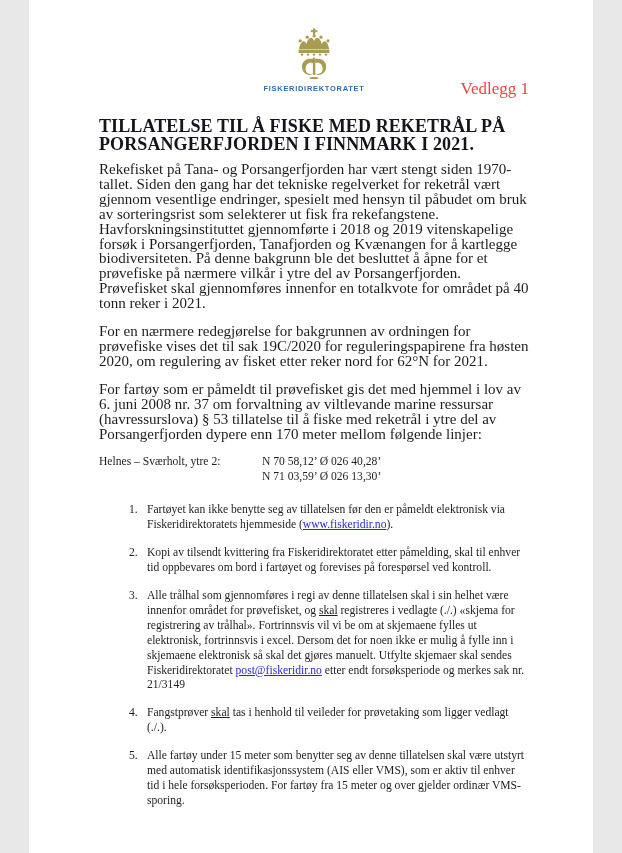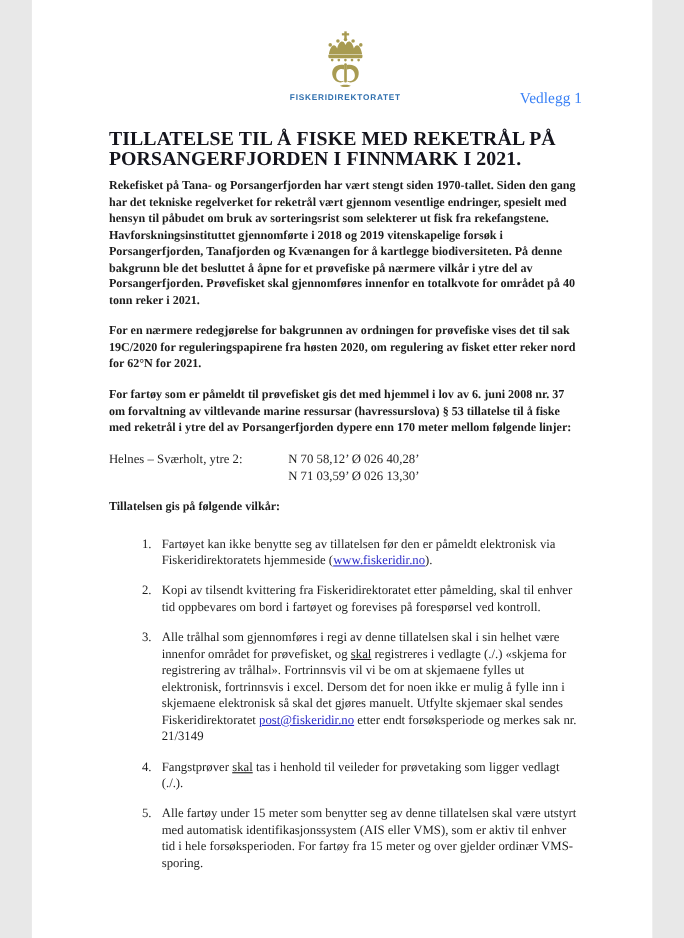--- a/index.html
+++ b/index.html
@@ -22,31 +22,31 @@
   }
   .logo svg { display:block; margin:0 auto; }
   .wordmark {
     margin-top:2px;
     font-family:"Liberation Sans", sans-serif;
     font-size:7.5px; font-weight:bold; letter-spacing:0.7px;
     color:#2f6fae; white-space:nowrap;
   }
   .attachment {
     position:absolute; right:0; bottom:-2px;
-    font-size:14px; color:#3b82f6;margin-top:16px;
+    font-size:17px; color:#ef4444;margin-top:16px;
   }
   
   .title {
     margin:20px 0 0 0;
     font-size:18px; font-weight:bold; line-height:18px;
     max-width:470px; letter-spacing:0.1px; color:#14141c;
   }
   
   .paragraphs { margin-top:9px; }
-  .paragraphs p, .vilkar { font-size:11px; line-height:14.9px; margin:0 0 13px 0;font-weight:bold; }
+  .paragraphs p, .vilkar { font-size:15px; line-height:14.9px; margin:0 0 13px 0; }
   
   .coords { margin-top:6px; }
   .coord-row { display:flex; font-size:11.6px; line-height:15px; margin-bottom:14px; }
   .coord-label { width:163px; flex:0 0 163px; }
   .coord-points span { display:block; }
   .vilkar { margin-top:14px; }
   
   .conditions { list-style:none; margin:19px 0 0 0; padding:0; }
   .conditions li {
     position:relative; padding-left:48px; margin-bottom:13px;
@@ -105,21 +105,20 @@
   <div class="coords" id="coords">
       <div class="coord-row">
         <span class="coord-label">Helnes – Sværholt, ytre 2:</span>
         <span class="coord-points">
           <span>N 70 58,12’ Ø 026 40,28’</span>
           <span>N 71 03,59’ Ø 026 13,30’</span>
         </span>
       </div>
     </div>
 
-  <p class="vilkar">Tillatelsen gis på følgende vilkår:</p>
 
   <ol class="conditions" id="conditions">
       <li><span class="num">1.</span><span>Fartøyet kan ikke benytte seg av tillatelsen før den er påmeldt elektronisk via Fiskeridirektoratets hjemmeside (</span><a class="doc-link">www.fiskeridir.no</a><span>).</span></li>
       <li><span class="num">2.</span><span>Kopi av tilsendt kvittering fra Fiskeridirektoratet etter påmelding, skal til enhver tid oppbevares om bord i fartøyet og forevises på forespørsel ved kontroll.</span></li>
       <li><span class="num">3.</span><span>Alle trålhal som gjennomføres i regi av denne tillatelsen skal i sin helhet være innenfor området for prøvefisket, og </span><span class="u">skal</span><span> registreres i vedlagte (./.) «skjema for registrering av trålhal». Fortrinnsvis vil vi be om at skjemaene fylles ut elektronisk, fortrinnsvis i excel. Dersom det for noen ikke er mulig å fylle inn i skjemaene elektronisk så skal det gjøres manuelt. Utfylte skjemaer skal sendes Fiskeridirektoratet </span><a class="doc-link">post@fiskeridir.no</a><span> etter endt forsøksperiode og merkes sak nr. 21/3149</span></li>
       <li><span class="num">4.</span><span>Fangstprøver </span><span class="u">skal</span><span> tas i henhold til veileder for prøvetaking som ligger vedlagt (./.).</span></li>
       <li><span class="num">5.</span><span>Alle fartøy under 15 meter som benytter seg av denne tillatelsen skal være utstyrt med automatisk identifikasjonssystem (AIS eller VMS), som er aktiv til enhver tid i hele forsøksperioden. For fartøy fra 15 meter og over gjelder ordinær VMS-sporing.</span></li>
     </ol>
 
 </div>

